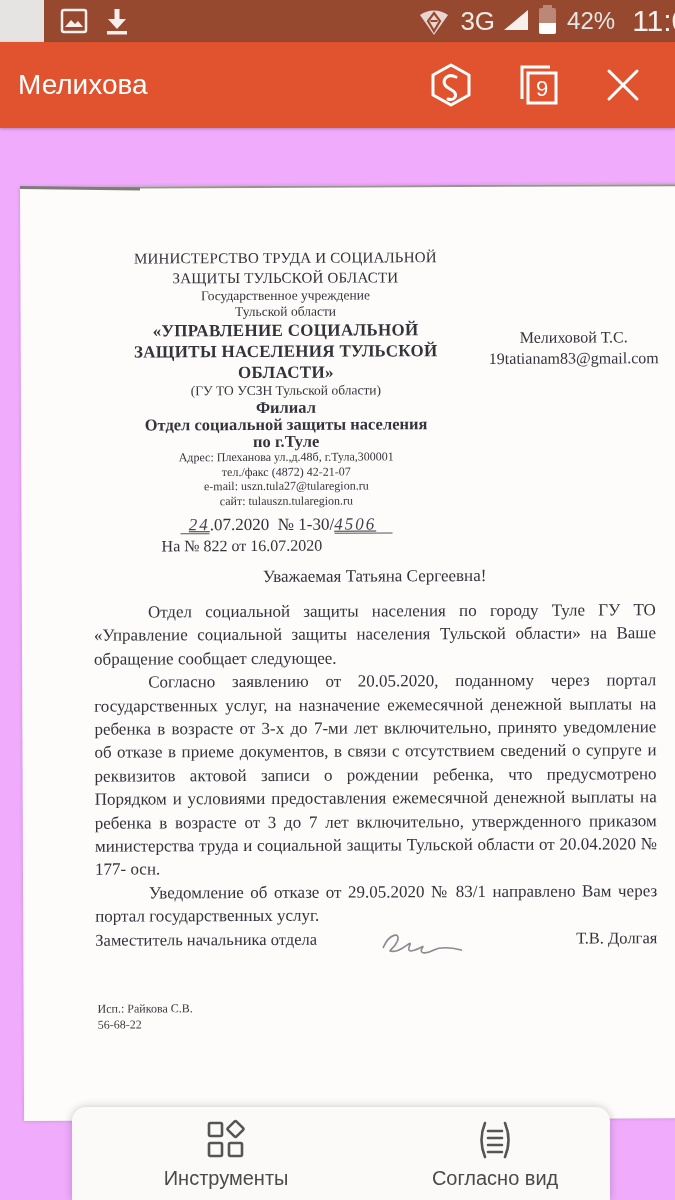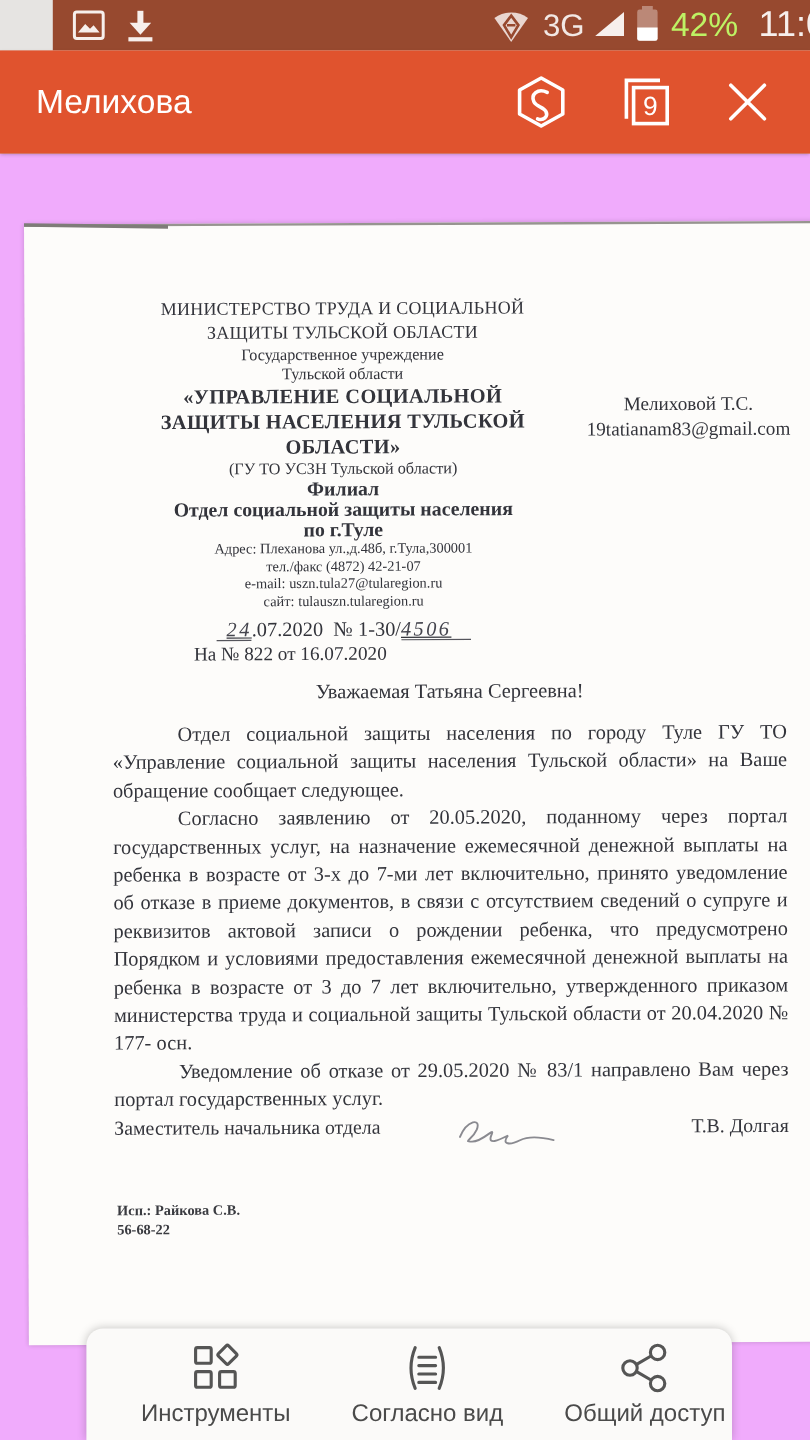--- a/index.html
+++ b/index.html
@@ -4,32 +4,32 @@
 <style>
   html,body{margin:0;padding:0;}
   body{width:675px;height:1200px;position:relative;overflow:hidden;
        font-family:"Liberation Sans","DejaVu Sans",sans-serif;background:#e6e4e2;}
 
   
   .statusbar{position:absolute;left:0;top:0;width:675px;height:42px;background:#97492f;
              display:flex;align-items:center;color:#fff;z-index:10;margin-left:44px;}
   .sb-left{display:flex;align-items:center;gap:16px;padding-left:16px;}
   .sb-right{margin-left:auto;display:flex;align-items:center;gap:9px;padding-right:14px;}
-  .sb-text{font-size:28px;color:#bef264;letter-spacing:0;}
+  .sb-text{font-size:24px;color:#e5e5e5;letter-spacing:0;}
   .sb-time{font-size:30px;color:#f7efec;margin-left:8px;}
   .net-label{font-size:26px;color:#f2e8e4;font-weight:400;}
   .sig-tri{width:0;height:0;border-left:24px solid transparent;border-bottom:20px solid #f7efec;margin-bottom:2px;}
   .battery{position:relative;width:17px;height:26px;background:rgba(255,255,255,.35);border-radius:2px;margin:0 2px;}
   .battery::before{content:"";position:absolute;top:-3px;left:4px;width:9px;height:3px;background:rgba(255,255,255,.35);}
   .battery .fill{position:absolute;bottom:0;left:0;width:100%;background:#fff;border-radius:0 0 2px 2px;}
 
   
   .appheader{position:absolute;left:0;top:42px;width:675px;height:86px;background:#e0532e;
              display:flex;align-items:center;color:#fff;z-index:10;box-shadow:0 1px 3px rgba(0,0,0,.25);}
-  .apptitle{font-size:28px;font-weight:400;padding-left:30px;color:#fff;text-align:right;}
+  .apptitle{font-size:28px;font-weight:400;padding-left:18px;color:#fff;text-align:right;}
   .hdr-icons{margin-left:auto;display:flex;align-items:center;gap:38px;padding-right:28px;}
   .hdr-btn{width:48px;height:48px;display:flex;align-items:center;justify-content:center;}
 
   
   .canvas{position:absolute;left:0;top:128px;width:675px;height:1072px;background:#f0abfc;overflow:hidden;}
   .page{position:absolute;left:20px;top:59px;width:680px;height:932px;background:#fdfcfa;
         transform:rotate(-0.25deg);transform-origin:top left;
         border-top:2px solid #96948f;box-shadow:0 0 4px rgba(0,0,0,.18);
         font-family:"Liberation Serif","DejaVu Serif",serif;color:#33343b;}
   .page::before{content:"";position:absolute;left:0;top:-2px;width:120px;height:3px;background:#7e7c78;transform:rotate(1deg);}
@@ -50,21 +50,21 @@
 
   .docbody{position:absolute;left:72px;top:379px;width:562px;}
   .greeting{text-align:center;font-size:17px;margin:0 0 13px 0;}
   .docbody p{margin:0;font-size:17px;line-height:23.4px;text-align:justify;text-indent:54px;color:#33343b;}
 
   .sigrow{position:absolute;left:72px;top:736px;width:562px;font-size:16.5px;}
   .sig-pos{position:absolute;left:0;top:6px;}
   .sig-name{position:absolute;right:0;top:6px;}
   .sig-scribble{position:absolute;left:280px;top:0;}
 
-  .executor{position:absolute;left:74px;top:812px;font-size:12px;line-height:16px;color:#3a3b40;font-weight:bold;}
+  .executor{position:absolute;left:74px;top:812px;font-size:12px;line-height:16px;color:#3a3b40;}
 
   
   .toolbar{position:absolute;left:72px;top:1107px;width:538px;height:93px;background:#fbfaf9;
            border-radius:14px 14px 0 0;box-shadow:0 0 8px rgba(0,0,0,.22);z-index:20;
            display:flex;align-items:flex-start;justify-content:space-around;padding-top:10px;box-sizing:border-box;}
   .tb-item{display:flex;flex-direction:column;align-items:center;gap:4px;color:#4d4d4d;margin-left:40px;}
   .tb-label{font-size:20px;color:#4a4a4a;}
   svg{display:block;}
 </style>
 </head>
@@ -199,24 +199,13 @@
   <div class="tb-item">
     <span>
       <svg width="46" height="46" viewBox="0 0 46 46">
         <path d="M13 6 q-7 17 0 34" fill="none" stroke="#555" stroke-width="2.6" stroke-linecap="round"></path>
         <path d="M33 6 q7 17 0 34" fill="none" stroke="#555" stroke-width="2.6" stroke-linecap="round"></path>
         <path d="M16 14 h14 M16 21 h14 M16 28 h14 M16 35 h14" stroke="#555" stroke-width="2.6" stroke-linecap="round"></path>
       </svg>
     </span>
     <span class="tb-label">Согласно вид</span>
   </div>
-  <div class="tb-item">
-    <span>
-      <svg width="46" height="46" viewBox="0 0 46 46">
-        <circle cx="34" cy="10" r="6" fill="none" stroke="#555" stroke-width="2.6"></circle>
-        <circle cx="11" cy="23" r="6" fill="none" stroke="#555" stroke-width="2.6"></circle>
-        <circle cx="34" cy="36" r="6" fill="none" stroke="#555" stroke-width="2.6"></circle>
-        <path d="M16.5 20 L28.5 13 M16.5 26 L28.5 33" stroke="#555" stroke-width="2.6"></path>
-      </svg>
-    </span>
-    <span class="tb-label">Общий доступ</span>
-  </div>
 </div>
 
 </body></html>

